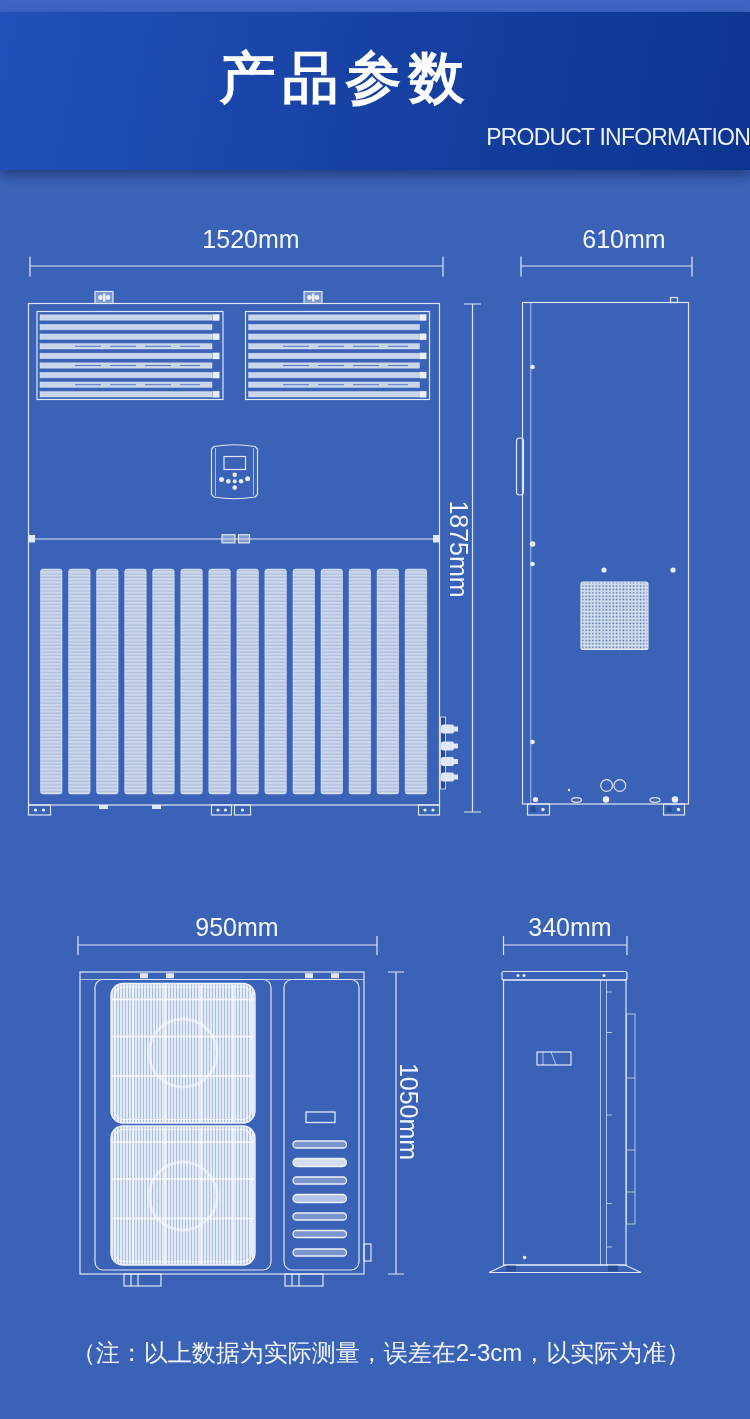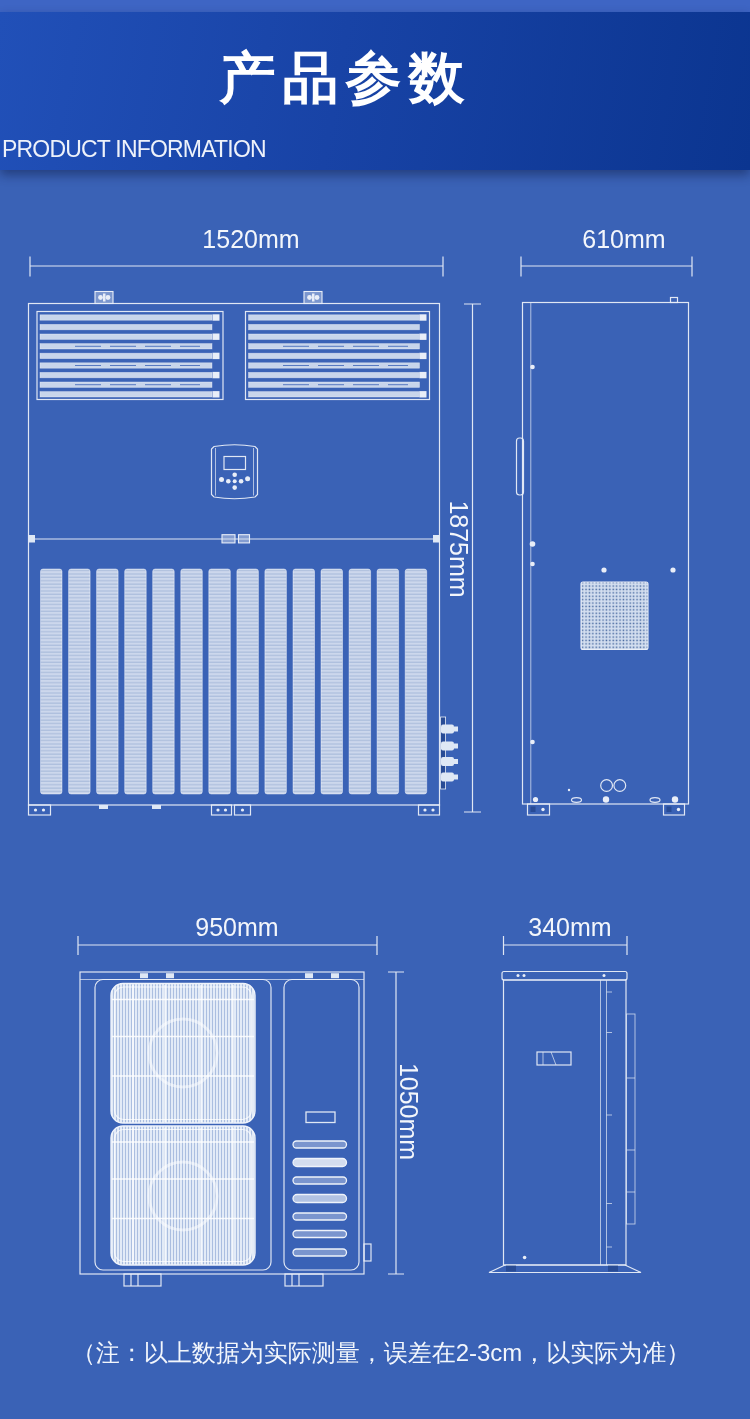--- a/index.html
+++ b/index.html
@@ -2,21 +2,21 @@
 <html><head>
 <meta charset="utf-8">
 <style>
 html,body{margin:0;padding:0;}
 body{width:750px;height:1419px;background:#3a62b6;font-family:"Liberation Sans",sans-serif;overflow:hidden;position:relative;}
 .topstrip{position:absolute;top:0;left:0;width:750px;height:12px;background:#3e65c4;}
 .header{position:absolute;top:12px;left:0;width:750px;height:158px;
  background:linear-gradient(100deg,#2150b8 0%,#1843a6 45%,#0b3590 100%);
  box-shadow:0 5px 10px rgba(8,20,60,.45);}
 .title{position:absolute;top:29px;left:0;width:679px;text-align:center;font-size:56px;font-weight:bold;color:#ffffff;letter-spacing:7px;text-indent:12px;}
-.subtitle{position:absolute;top:124px;left:0;width:750px;text-align:left;font-size:23px;color:#eef2fa;letter-spacing:-0.8px;text-indent:2px;}
+.subtitle{position:absolute;top:112px;left:0;width:750px;text-align:right;font-size:23px;color:#eef2fa;letter-spacing:-0.8px;text-indent:2px;}
 .note{position:absolute;top:1337px;left:0;width:750px;text-align:center;font-size:24px;color:#f2f6fc;padding-left:6px;}
 svg text{font-family:"Liberation Sans",sans-serif;}
 .ln{stroke:#e9eef8;stroke-opacity:.95;stroke-width:1.2;fill:none;}
 .lt{stroke:#dfe7f4;stroke-opacity:.8;stroke-width:.9;fill:none;}
 .dim{fill:#f3f6fb;font-size:25px;}
 </style>
 </head>
 <body>
 
 <div class="topstrip"></div>

